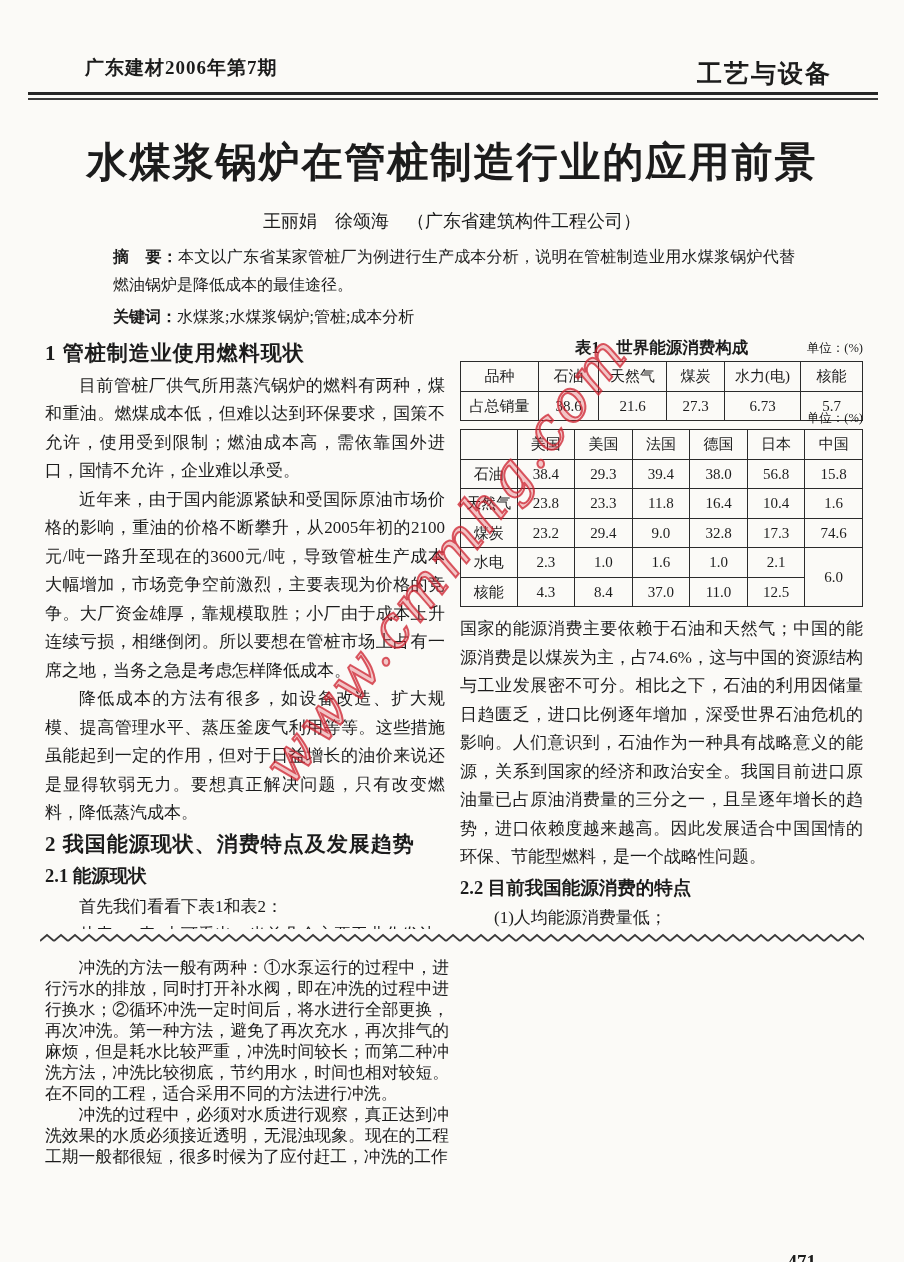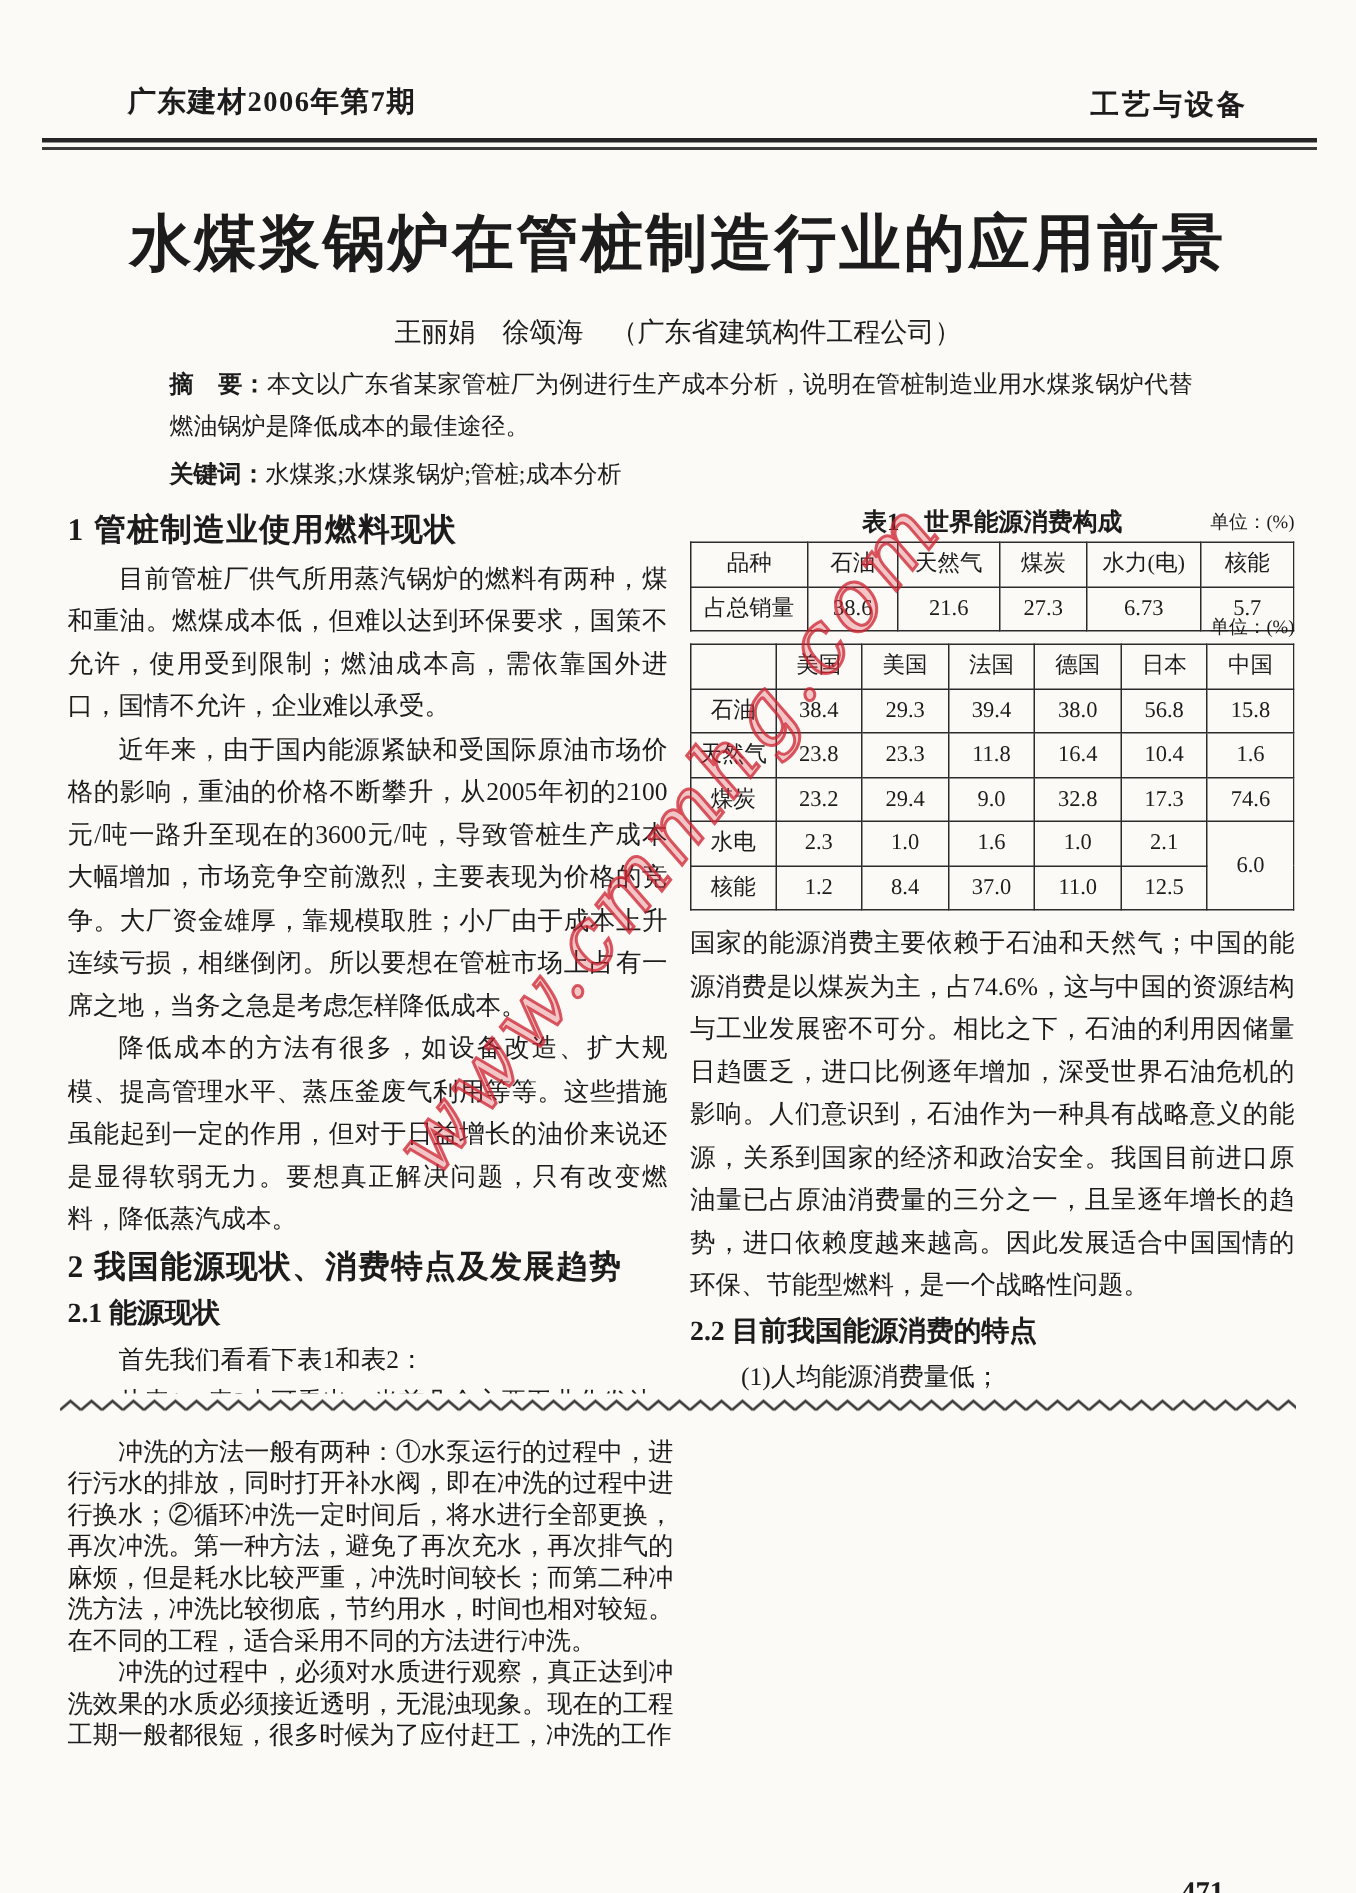--- a/index.html
+++ b/index.html
@@ -4,21 +4,21 @@
 <style>
   html,body{margin:0;padding:0;}
   body{
     width:904px;height:1262px;position:relative;overflow:hidden;
     background:#fbfaf7;color:#1c1c1c;
     font-family:"Liberation Serif","DejaVu Serif",serif;
   }
   .page{position:absolute;inset:0;}
   
   .journal-name{position:absolute;left:85px;top:55px;font-size:19px;font-weight:600;letter-spacing:1px;}
-  .column-header{position:absolute;right:72px;top:57px;font-size:19px;font-weight:600;letter-spacing:2px;}
+  .column-header{position:absolute;right:72px;top:57px;font-size:25px;font-weight:600;letter-spacing:2px;}
   .header-rule{position:absolute;left:28px;right:26px;top:92px;height:3px;
     border-top:3px solid #262626;border-bottom:2px solid #3a3a3a;}
   
   .article-title{position:absolute;left:0;right:0;top:135px;text-align:center;
     font-family:"Liberation Sans","DejaVu Sans",sans-serif;
     font-size:41px;font-weight:700;letter-spacing:2px;}
   .article-authors{position:absolute;left:0;right:0;top:209px;text-align:center;font-size:18px;}
   
   .abstract-block{position:absolute;left:113px;top:243px;width:682px;font-size:16px;line-height:27.5px;text-align:justify;}
   .abstract-label,.keywords-label{font-weight:700;font-size:16px;}
@@ -169,21 +169,21 @@
           <td>水电</td>
           <td>2.3</td>
           <td>1.0</td>
           <td>1.6</td>
           <td>1.0</td>
           <td>2.1</td>
           <td rowspan="2">6.0</td>
         </tr>
         <tr>
           <td>核能</td>
-          <td>1.2</td>
+          <td>4.3</td>
           <td>8.4</td>
           <td>37.0</td>
           <td>11.0</td>
           <td>12.5</td>
         </tr>
       </tbody>
         </table>
 
       <p class="noindent">国家的能源消费主要依赖于石油和天然气；中国的能源消费是以煤炭为主，占74.6%，这与中国的资源结构与工业发展密不可分。相比之下，石油的利用因储量日趋匮乏，进口比例逐年增加，深受世界石油危机的影响。人们意识到，石油作为一种具有战略意义的能源，关系到国家的经济和政治安全。我国目前进口原油量已占原油消费量的三分之一，且呈逐年增长的趋势，进口依赖度越来越高。因此发展适合中国国情的环保、节能型燃料，是一个战略性问题。</p>
       <h3 class="subsec">2.2 目前我国能源消费的特点</h3>

